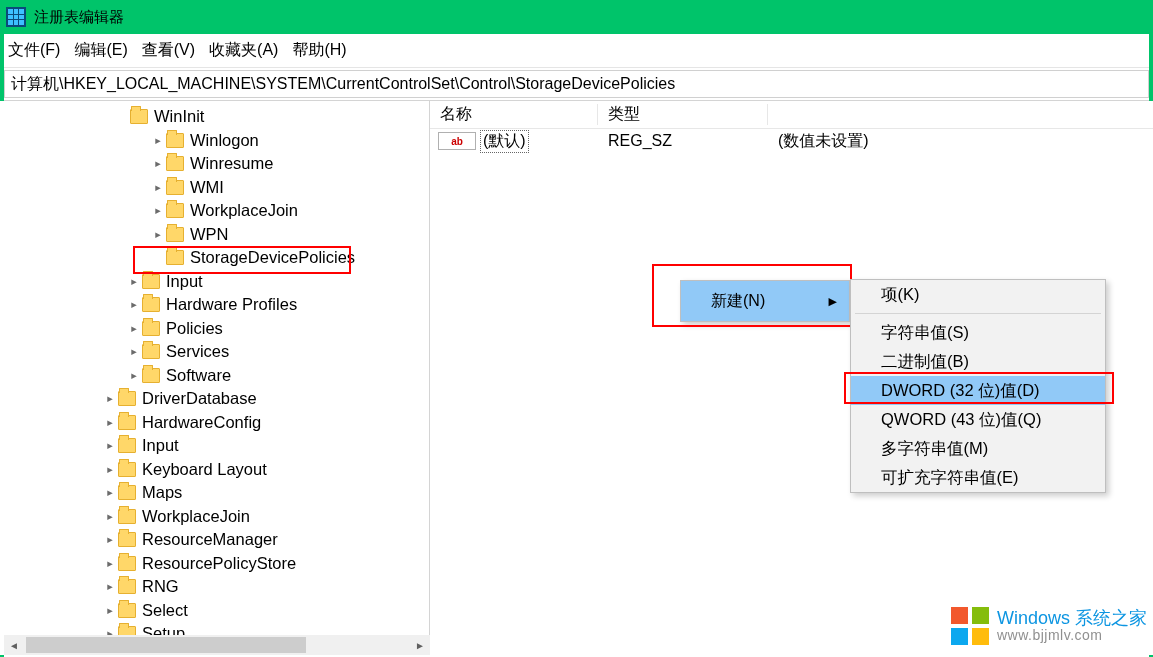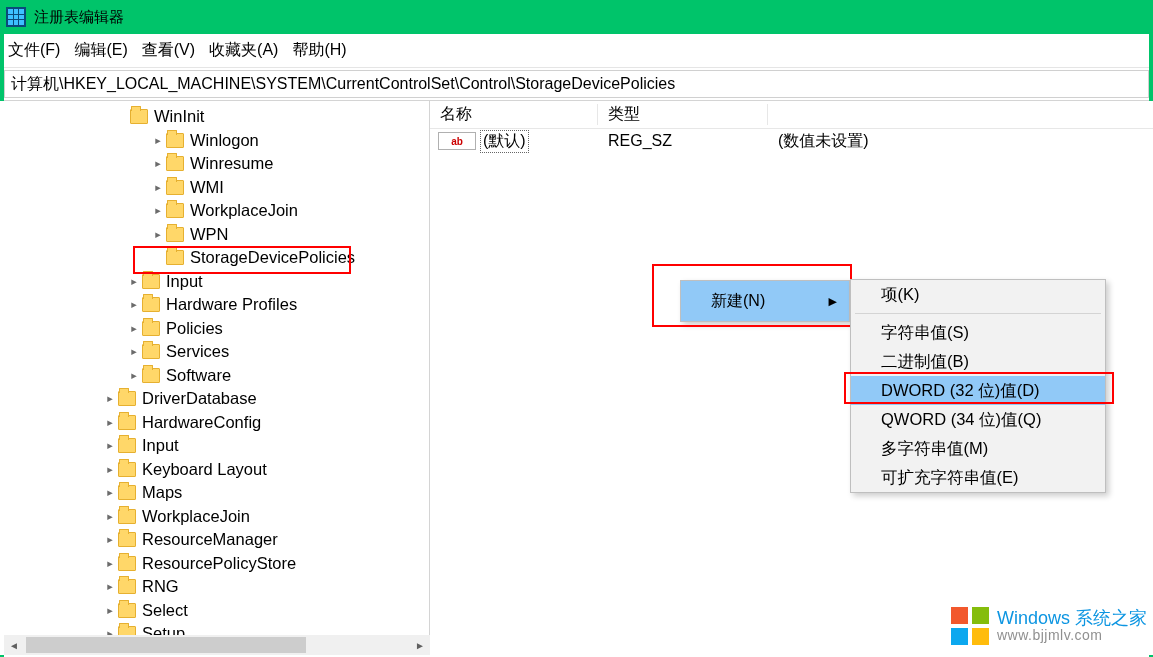--- a/index.html
+++ b/index.html
@@ -255,21 +255,21 @@
       <div class="si">
           <span>字符串值(S)</span>
         </div>
       <div class="si">
           <span>二进制值(B)</span>
         </div>
       <div class="si hl">
           <span>DWORD (32 位)值(D)</span>
         </div>
       <div class="si">
-          <span>QWORD (34 位)值(Q)</span>
+          <span>QWORD (43 位)值(Q)</span>
         </div>
       <div class="si">
           <span>多字符串值(M)</span>
         </div>
       <div class="si">
           <span>可扩充字符串值(E)</span>
         </div>
     </div>
     <div class="highlight-box" style="top:271px; left:414px; width:270px; height:32px;"></div>
   </div>

